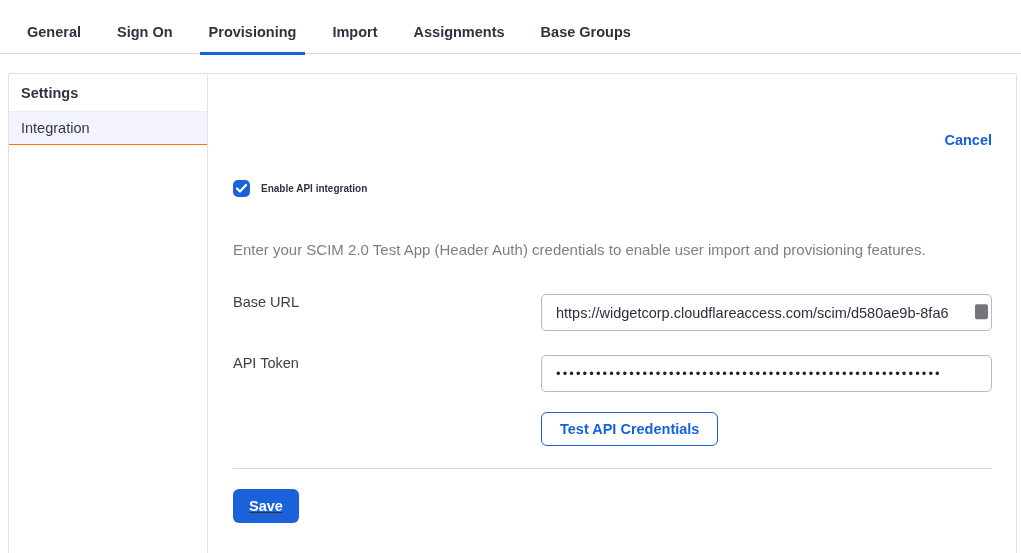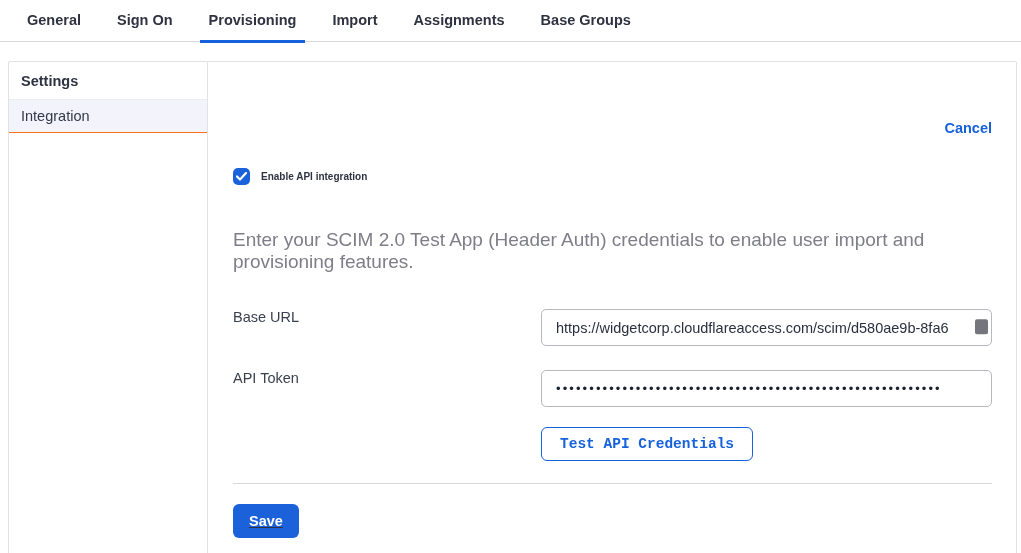--- a/index.html
+++ b/index.html
@@ -5,21 +5,21 @@
   * { margin: 0; padding: 0; box-sizing: border-box; }
   html, body { background: #ffffff; width: 1021px; height: 553px; overflow: hidden; }
   body { font-family: "Liberation Sans", sans-serif; color: #2f3341; }
 
   
   .tabbar {
     display: flex;
     align-items: flex-end;
     padding: 12px 0 0 9px;
     border-bottom: 1px solid #d9d9de;
-    height: 42px;
+    height: 54px;
   }
   .tab {
     padding: 8px 9px 12px 9px;
     margin: 0 9px -2px 9px;
     font-size: 14.5px;
     font-weight: 700;
     color: #2f3341;
     border-bottom: 3px solid transparent;
     cursor: pointer;
     white-space: nowrap;
@@ -65,21 +65,21 @@
     width: 17px; height: 17px;
     background: #1b62da;
     border-radius: 5px;
     display: inline-flex; align-items: center; justify-content: center;
     cursor: pointer;
     flex: 0 0 auto;
   }
   .checkbox svg { display: block; }
   .checkbox-label { margin-left: 11px; font-size: 10px; font-weight: 700; color: #2f3341; }
 
-  .description { margin-top: 44px; font-size: 19px; color: #7e7e88; }
+  .description { margin-top: 44px; font-size: 15px; color: #7e7e88; }
 
   .form-row { display: flex; align-items: flex-start; margin-top: 36px; }
   .form-row + .form-row { margin-top: 24px; }
   .form-label { flex: 0 0 308px; font-size: 14.5px; color: #3a3f4e; }
   .input-wrap { flex: 1; position: relative; }
   .text-input {
     width: 100%; height: 37px;
     border: 1px solid #b7b9c0;
     border-radius: 5px;
     padding: 0 14px;
@@ -115,21 +115,21 @@
   .test-btn {
     display: inline-block;
     background: #ffffff;
     border: 1.5px solid #1662dd;
     border-radius: 6px;
     color: #1662dd;
     font-size: 14.5px;
     font-weight: 700;
     padding: 8px 18px;
     cursor: pointer;
-    font-family: Liberation Mono, monospace;
+    font-family: Liberation Sans, sans-serif;
   }
 
   .divider { margin-top: 22px; border-top: 1px solid #d8d8dd; }
 
   .save-row { display: flex; margin-top: 20px; text-decoration: underline; }
   .save-btn {
     background: #1b62da;
     border: none;
     border-radius: 6px;
     color: #ffffff;

